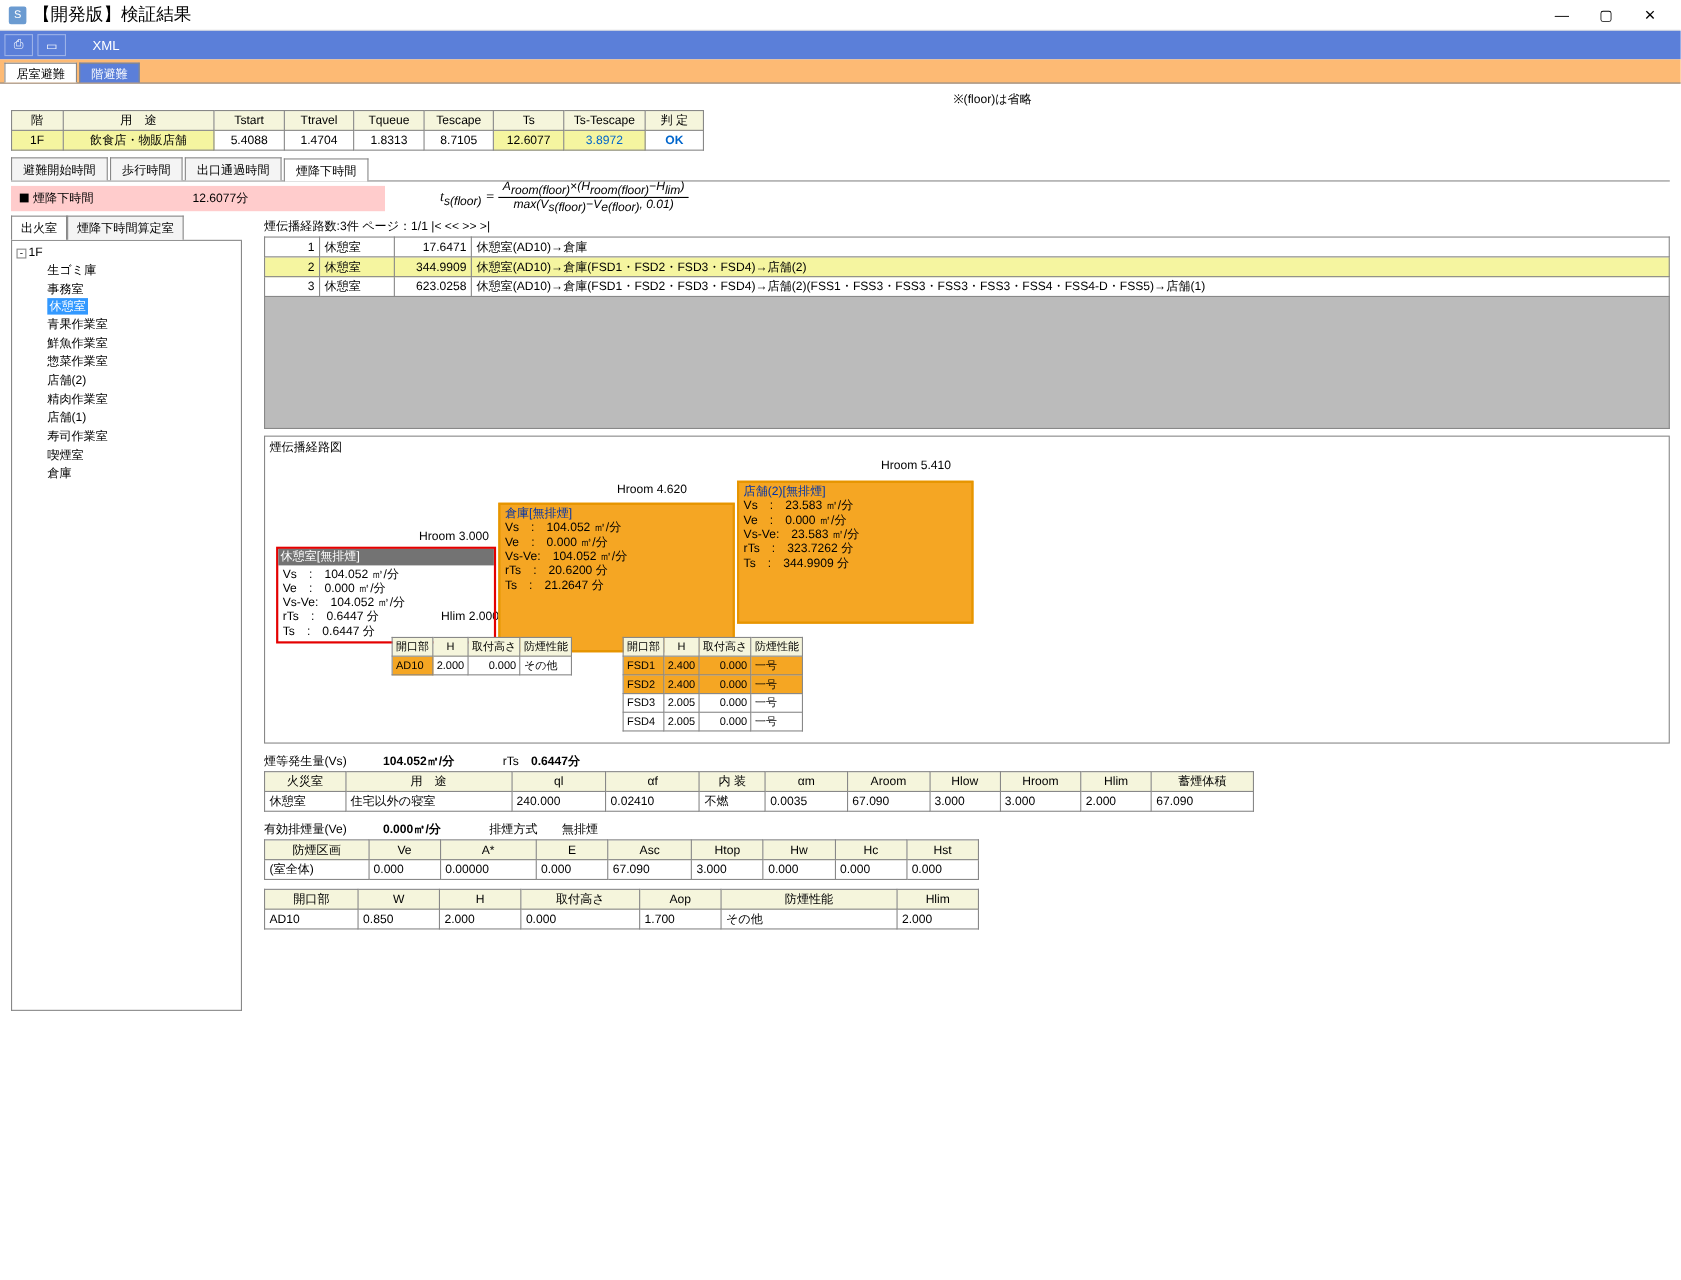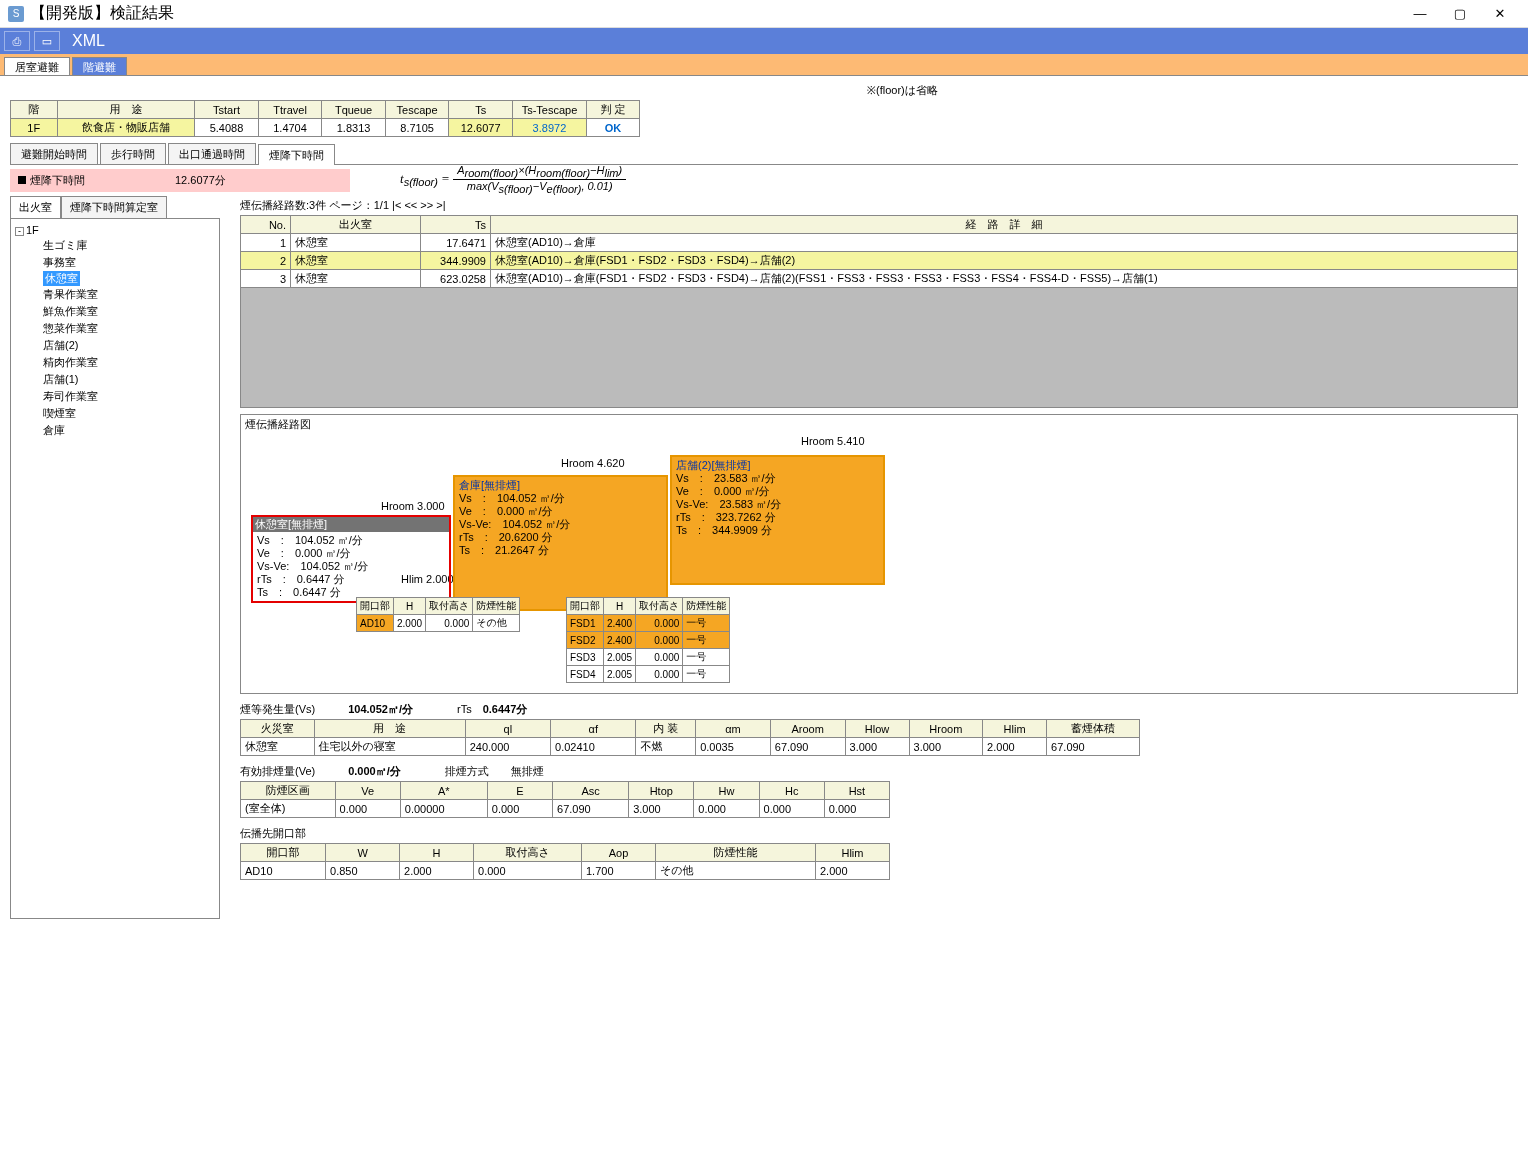--- a/index.html
+++ b/index.html
@@ -70,21 +70,21 @@
   <div class="icon">S</div>
   <div class="ttl">【開発版】検証結果</div>
   <div class="winbtn">—</div>
   <div class="winbtn">▢</div>
   <div class="winbtn">✕</div>
 </div>
 
 <div class="ribbon">
   <div class="rb">⎙</div>
   <div class="rb">▭</div>
-  <span style="margin-left:8px;font-size:16px">XML</span>
+  <span style="margin-left:20px;font-size:12px">XML</span>
 </div>
 
 <div class="tabs1">
   <div class="tab">居室避難</div>
   <div class="tab active">階避難</div>
 </div>
 
 <div class="body">
   <div class="note">※(floor)は省略</div>
   <table class="summ" style="width:630px">
@@ -154,26 +154,20 @@
         <div class="nd i2">寿司作業室</div>
         <div class="nd i2">喫煙室</div>
         <div class="nd i2">倉庫</div>
       </div>
     </div>
 
     <div class="right">
       <div class="pager">煙伝播経路数:3件 ページ：1/1   |&lt;   &lt;&lt;   &gt;&gt;   &gt;|</div>
       <table class="routes">
         <tbody>
-            <tr>
-          <th class="n">No.</th>
-          <th style="width:130px">出火室</th>
-          <th class="ts">Ts</th>
-          <th>経　路　詳　細</th>
-        </tr>
         <tr>
           <td class="n">1</td>
               <td>休憩室</td>
               <td class="ts">17.6471</td>
               <td>休憩室(AD10)→倉庫</td>
         </tr>
         <tr class="sel">
           <td class="n">2</td>
               <td>休憩室</td>
               <td class="ts">344.9909</td>
@@ -333,21 +327,20 @@
                 <td>3.000</td>
                 <td>0.000</td>
                 <td>0.000</td>
                 <td>0.000</td>
               </tr>
         </tbody>
           </table>
       </div>
 
       <div class="sect">
-        <div class="h">伝播先開口部</div>
         <table style="width:650px">
           <tbody>
               <tr>
                 <th>開口部</th>
                 <th>W</th>
                 <th>H</th>
                 <th>取付高さ</th>
                 <th>Aop</th>
                 <th style="width:160px">防煙性能</th>
                 <th>Hlim</th>

